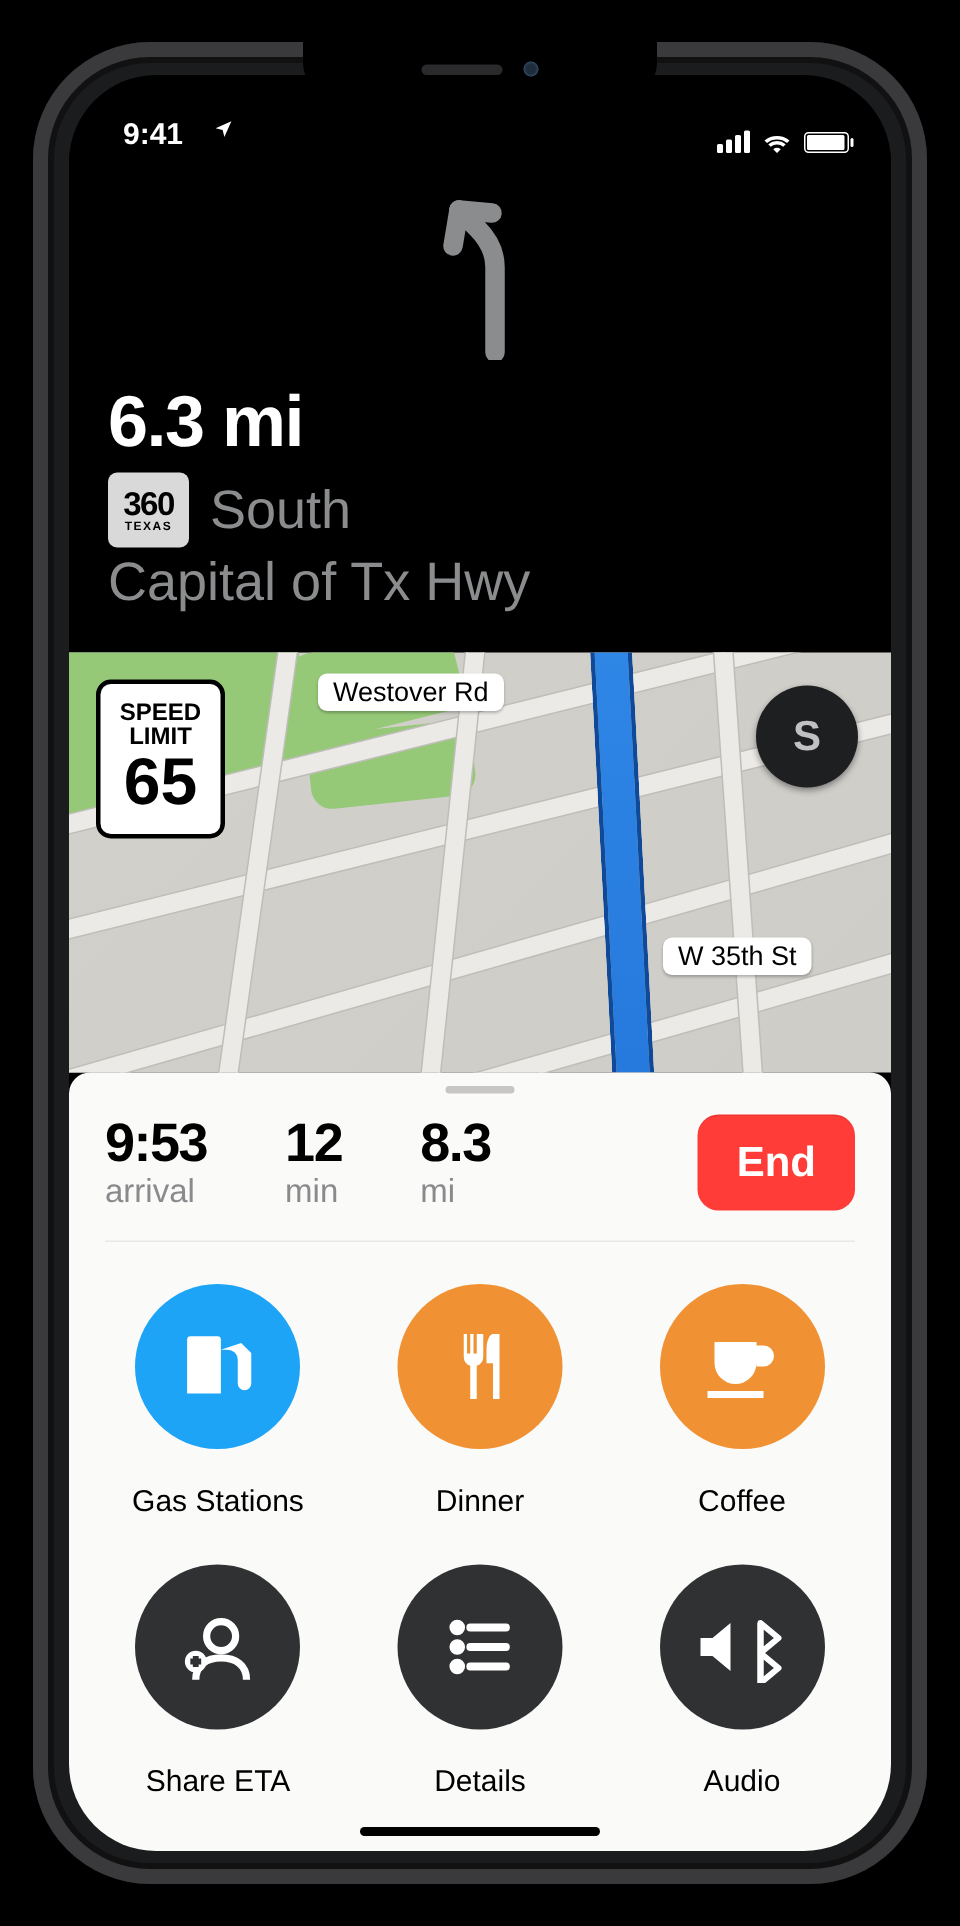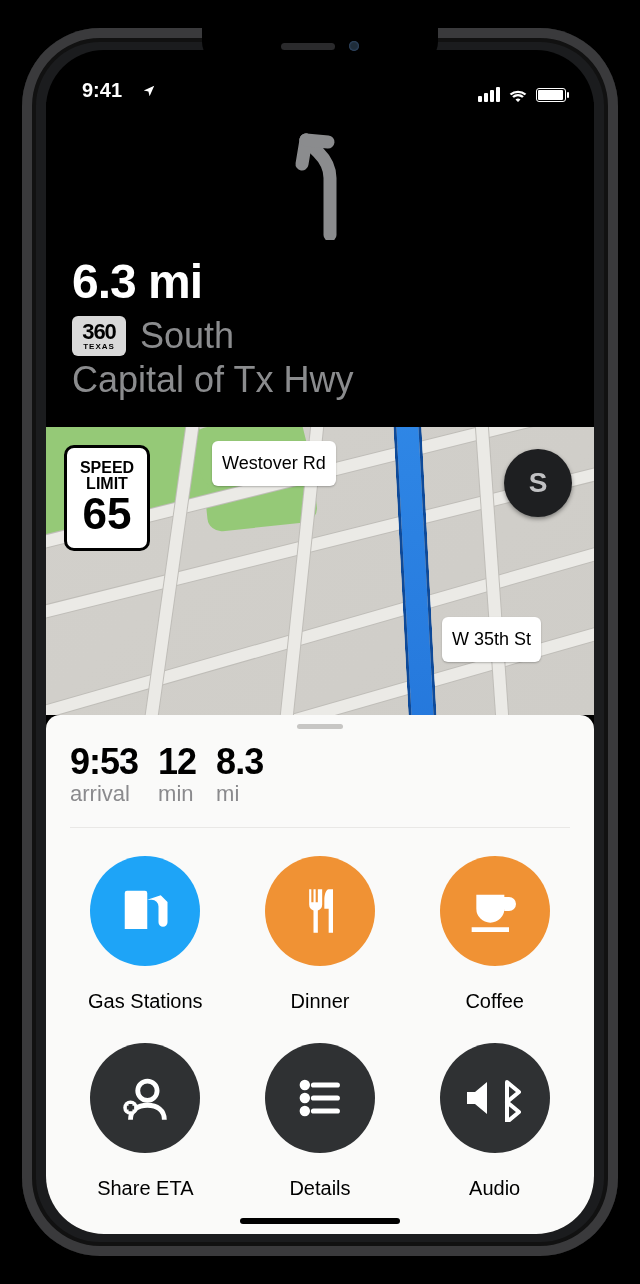--- a/index.html
+++ b/index.html
@@ -44,21 +44,21 @@
   .notch .cam { width:10px; height:10px; background:#1f2d3a; border-radius:50%; box-shadow: inset 0 0 2px #4a6ea0; }
   .status {
     position:relative; z-index:40;
     height:52px;
     color:#fff;
     font-weight:600;
     font-size:20px;
     display:flex; justify-content:space-between; align-items:flex-end;
     padding: 0 28px 0 36px;
   }
-  .status .left { display:flex; gap:20px; align-items:center; }
+  .status .left { display:flex; gap:20px; }
   .status .right { display:flex; gap:8px; align-items:center; }
   .bars { display:flex; gap:2px; align-items:flex-end; }
   .bars span { width:4px; background:#fff; border-radius:1px; }
   .bars span:nth-child(1){height:6px} .bars span:nth-child(2){height:9px} .bars span:nth-child(3){height:12px} .bars span:nth-child(4){height:15px}
   .wifi { width:20px; height:15px; position:relative; }
   .bat { width:30px; height:14px; border:1.5px solid #fff; border-radius:3px; position:relative; }
   .bat::after { content:""; position:absolute; right:-4px; top:3px; width:2px; height:6px; background:#fff; border-radius:1px; }
   .bat .fill { position:absolute; left:1px; top:1px; bottom:1px; right:2px; background:#fff; border-radius:1px; }
 
   .nav-header {
@@ -69,21 +69,21 @@
   }
   .turn-arrow {
     flex: 0 0 76px;
     display:flex; align-items:center; justify-content:center;
     padding-top:6px;
   }
   .nav-text { flex:1; }
   .distance { color:#fff; font-size:48px; font-weight:700; letter-spacing:-1px; }
   .road-line { display:flex; align-items:center; gap:14px; margin-top:6px; }
   .shield {
-    width:54px; height:40px; background:#d9d9d9; border-radius:6px;
+    width:54px; height:50px; background:#d9d9d9; border-radius:6px;
     display:flex; flex-direction:column; align-items:center; justify-content:center;
     color:#000; line-height:1;
   }
   .shield .num { font-weight:800; font-size:22px; letter-spacing:-1px; }
   .shield .st { font-size:8px; font-weight:700; letter-spacing:1px; }
   .direction, .road-name { font-size:36px; font-weight:500; color:#8b8c8e; }
   .road-name { margin-top:2px; }
 
   .map {
     flex:1;
@@ -101,21 +101,21 @@
     position:absolute; left:360px; top:-20px;
     width:28px; height:520px;
     background: linear-gradient(#2f87e6,#1f6fd6);
     border-left:3px solid #0e4a99; border-right:3px solid #0e4a99;
     border-radius:14px;
     transform: rotate(-3deg);
   }
   .label-pill {
     position:absolute; background:#fff; color:#000;
     font-size:18px; font-weight:500;
-    border-radius:6px; padding:12px 10px;
+    border-radius:6px; padding:2px 10px;
     box-shadow:0 1px 2px rgba(0,0,0,.25);
   }
   .speed-sign {
     position:absolute; left:18px; top:18px;
     width:86px; height:106px; background:#fff; border:3px solid #000; border-radius:10px;
     display:flex; flex-direction:column; align-items:center; justify-content:center;
     line-height:1;
   }
   .speed-sign .t { font-size:16px; font-weight:700; letter-spacing:0px; }
   .speed-sign .n { font-size:44px; font-weight:800; }
@@ -132,21 +132,21 @@
     border-top-left-radius:14px;
     border-top-right-radius:14px;
     padding: 14px 24px 34px 24px;
     position:relative;
   }
   .grabber {
     position:absolute; top:9px; left:50%; transform:translateX(-50%);
     width:46px; height:5px; background:#c7c6c4; border-radius:3px;
   }
   .sheet-top {
-    display:flex; align-items:flex-end; gap:20px;
+    display:flex; align-items:flex-end; gap:52px;
     padding-top:12px; padding-bottom:20px;
     border-bottom:1px solid #e9e8e6;
   }
   .stat .n { font-size:36px; font-weight:700; color:#000; letter-spacing:-1px; }
   .stat .l { font-size:22px; color:#8a8a8d; margin-top:-2px; }
   .end-btn {
     margin-left:auto;
     background:#ff3c37; color:#fff; font-weight:700; font-size:28px;
     border:none; border-radius:14px; padding:16px 26px;
     box-shadow:0 1px 0 rgba(0,0,0,.08) inset;
@@ -264,20 +264,21 @@
           <div class="l">arrival</div>
         </div>
         <div class="stat">
           <div class="n">12</div>
           <div class="l">min</div>
         </div>
         <div class="stat">
           <div class="n">8.3</div>
           <div class="l">mi</div>
         </div>
+        <button class="end-btn">End</button>
       </div>
 
       <div class="grid">
         <div class="tile">
           <div class="circle c-blue">
             <svg width="54" height="54" viewBox="0 0 24 24" fill="#fff">
                 <path d="M4 3h8a1 1 0 011 1v16H3V4a1 1 0 011-1zm9 4h2a3 3 0 013 3v7a2 2 0 002 2 2 2 0 002-2V8l-3-3M5 5h6v5H5z"></path>
               </svg>
           </div>
           <div class="lbl">Gas Stations</div>

